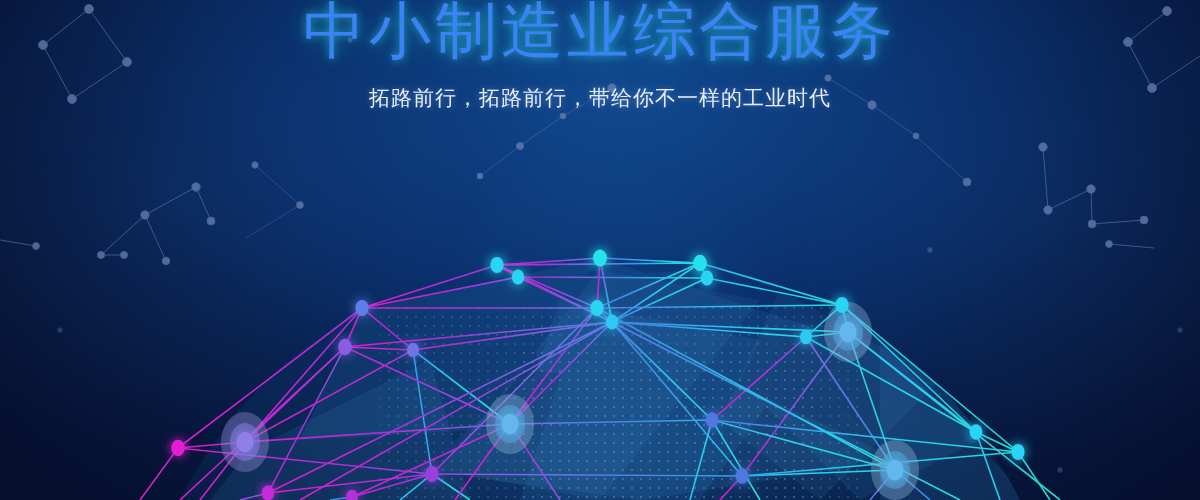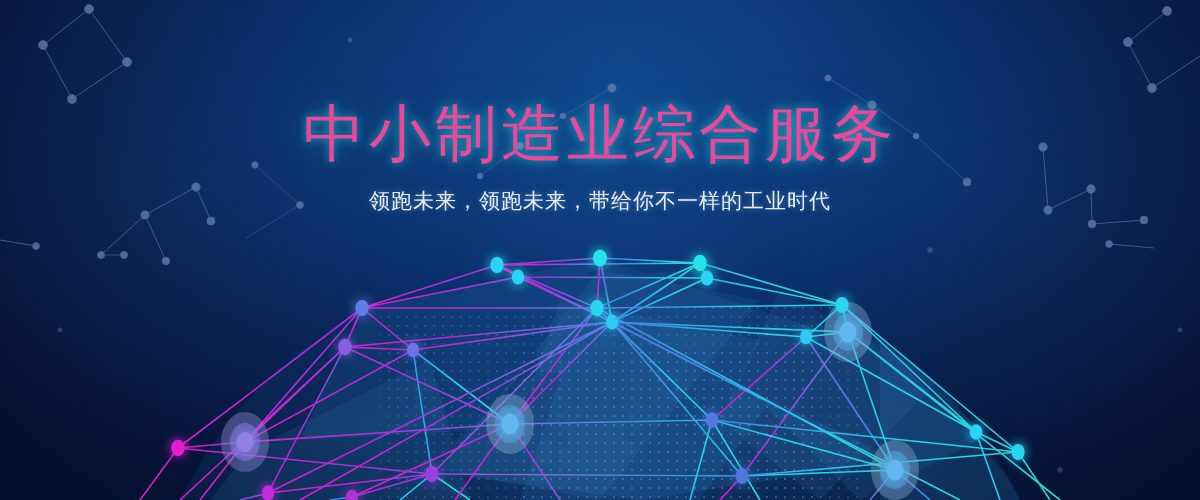--- a/index.html
+++ b/index.html
@@ -45,26 +45,25 @@
   #text-block {
     position: absolute;
     left: 0;
     top: 0;
     width: 1200px;
     text-align: center;
     pointer-events: none;
   }
   #main-title {
     margin: 0;
-    padding-top: 103px;
     font-size: 62px;
     line-height: 1.0;
     letter-spacing: 4px;
     font-weight: 400;
-    color: #ec4899;
+    color: #3b82f6;
     text-shadow:
       0 0 8px rgba(47,231,226,0.55),
       0 0 22px rgba(47,231,226,0.30),
       0 0 40px rgba(30,170,220,0.22);
     text-align: center;
   }
   #sub-title {
     margin: 0;
     padding-top: 22px;
     font-size: 21px;
@@ -270,16 +269,16 @@
         <ellipse cx="895" cy="470" rx="8.5" ry="10.37" fill="#63b7ef"></ellipse>
         <ellipse cx="432" cy="474" rx="6.6" ry="8.052" fill="#9b3fe0"></ellipse>
         <ellipse cx="742" cy="476" rx="6.3" ry="7.686" fill="#5079e0"></ellipse>
         <ellipse cx="268" cy="493" rx="6.3" ry="7.686" fill="#c32ad8"></ellipse>
         <ellipse cx="352" cy="497" rx="6" ry="7.32" fill="#b033d8"></ellipse>
       </g>
   </svg>
 
   <div id="text-block">
     <h1 id="main-title">中小制造业综合服务</h1>
-    <p id="sub-title">领跑未来，领跑未来，带给你不一样的工业时代</p>
+    <p id="sub-title">拓路前行，拓路前行，带给你不一样的工业时代</p>
   </div>
 
 </div>
 
 </body></html>

